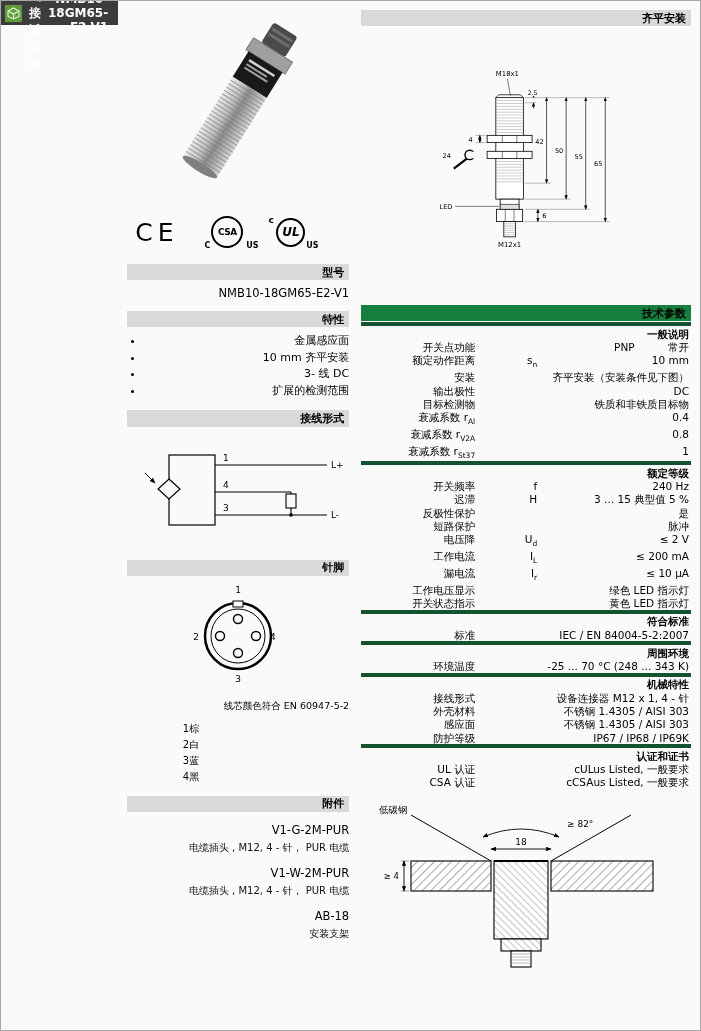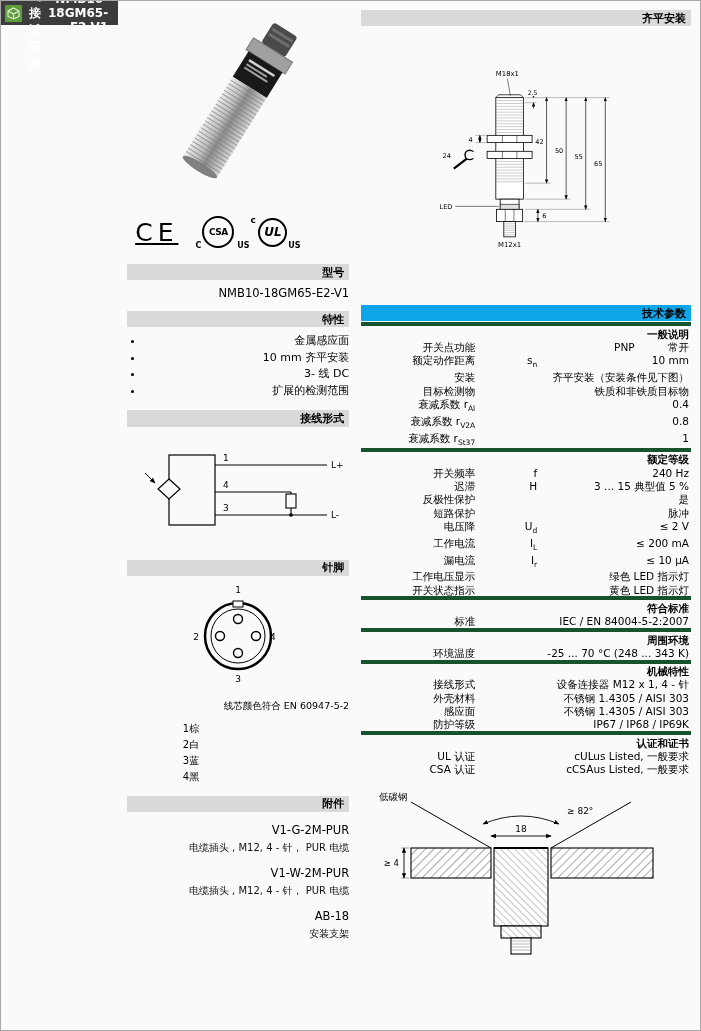--- a/index.html
+++ b/index.html
@@ -33,28 +33,28 @@
 
   
   .content { flex:1; display:flex; gap:12px; padding:9px 9px 6px 9px; }
   .left-col { flex:0 0 222px; width:222px; }
   .right-col { flex:1; min-width:0; }
 
   .section-bar {
     background:#d9d9d9; font-weight:bold; font-size:11px;
     padding:1.5px 5px; line-height:1.2;
   }
-  .section-bar.dark { background:#0ea5e9; }
+  .section-bar.dark { background:#15803d; }
   .mt { margin-top:11px; }
 
   
   .photo-box { height:192px; }
   .cert-row {
-    display:flex; align-items:center; gap:24px;
-    margin:10px 0 12px 8px; height:40px;text-decoration:underline;
+    display:flex; align-items:center; gap:33px;
+    margin:10px 0 12px 8px; height:40px;
   }
   .ce-mark { font-size:25px; letter-spacing:5px; line-height:1; }
   .csa-mark, .ul-mark { position:relative; display:inline-block; }
   .csa-circle {
     width:32px; height:32px; border:2.5px solid #000; border-radius:50%;
     display:inline-flex; align-items:center; justify-content:center;
     font-weight:bold; font-size:9px; letter-spacing:-0.5px;
   }
   .csa-c { position:absolute; left:-7px; bottom:-2px; font-size:8px; font-weight:bold; }
   .csa-us { position:absolute; right:-15px; bottom:-2px; font-size:8px; font-weight:bold; }
@@ -390,20 +390,25 @@
               <td class="lbl">额定动作距离</td>
               <td class="sym">s<sub>n</sub></td>
               <td class="val">10 mm</td>
             </tr>
             <tr class="data-row">
               <td class="lbl">安装</td>
               <td class="sym"></td>
               <td class="val">齐平安装（安装条件见下图）</td>
             </tr>
             <tr class="data-row">
+              <td class="lbl">输出极性</td>
+              <td class="sym"></td>
+              <td class="val">DC</td>
+            </tr>
+            <tr class="data-row">
               <td class="lbl">目标检测物</td>
               <td class="sym"></td>
               <td class="val">铁质和非铁质目标物</td>
             </tr>
             <tr class="data-row">
               <td class="lbl">衰减系数 r<sub>Al</sub></td>
               <td class="sym"></td>
               <td class="val">0.4</td>
             </tr>
             <tr class="data-row">

